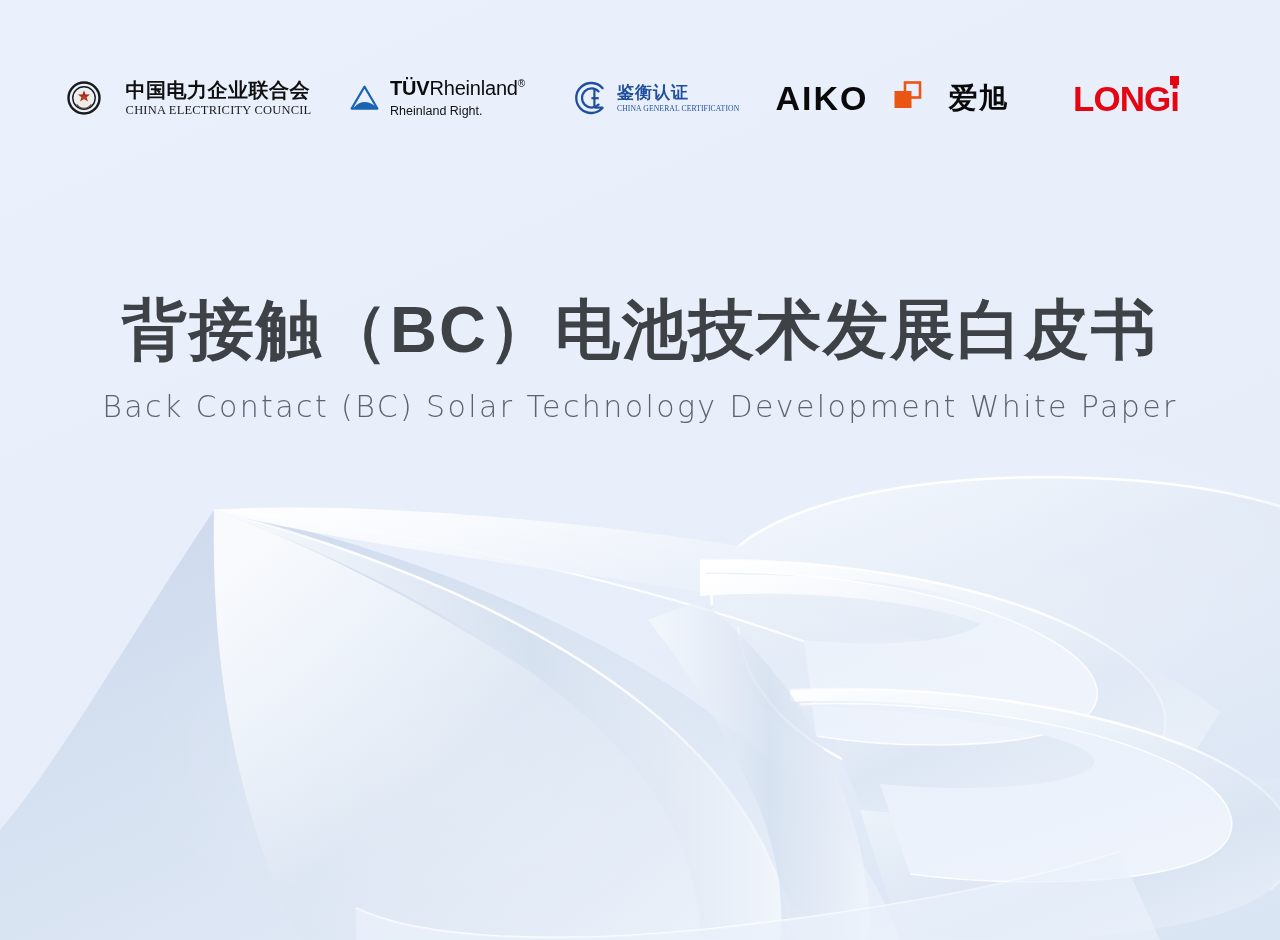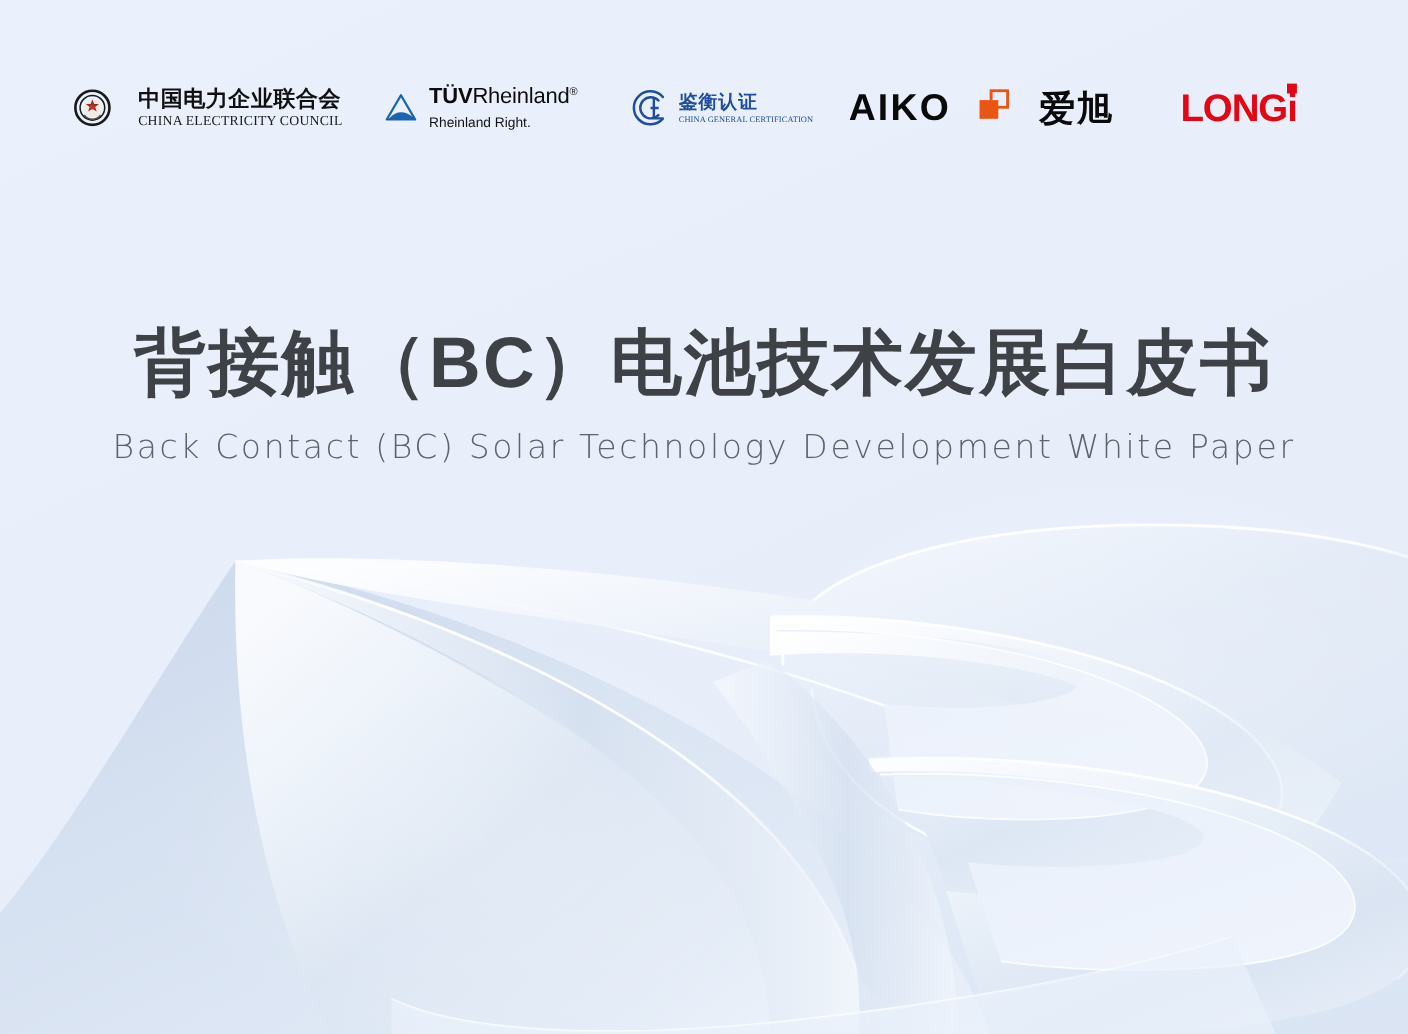--- a/index.html
+++ b/index.html
@@ -142,21 +142,21 @@
     font-family: "Liberation Sans", sans-serif;
   }
   .aiko-mark {
     position: relative;
     width: 30px;
     height: 34px;
     margin-left: 8px;
     margin-right: 10px;
   }
   .aiko-cn {
-    font-size: 33px;
+    font-size: 29px;
     font-weight: bold;
     color: #0a0a0a;
     letter-spacing: 1px;
     line-height: 1;
     font-family: "Liberation Sans", "DejaVu Sans", sans-serif;
   }
 
   
   .longi {
     position: relative;

